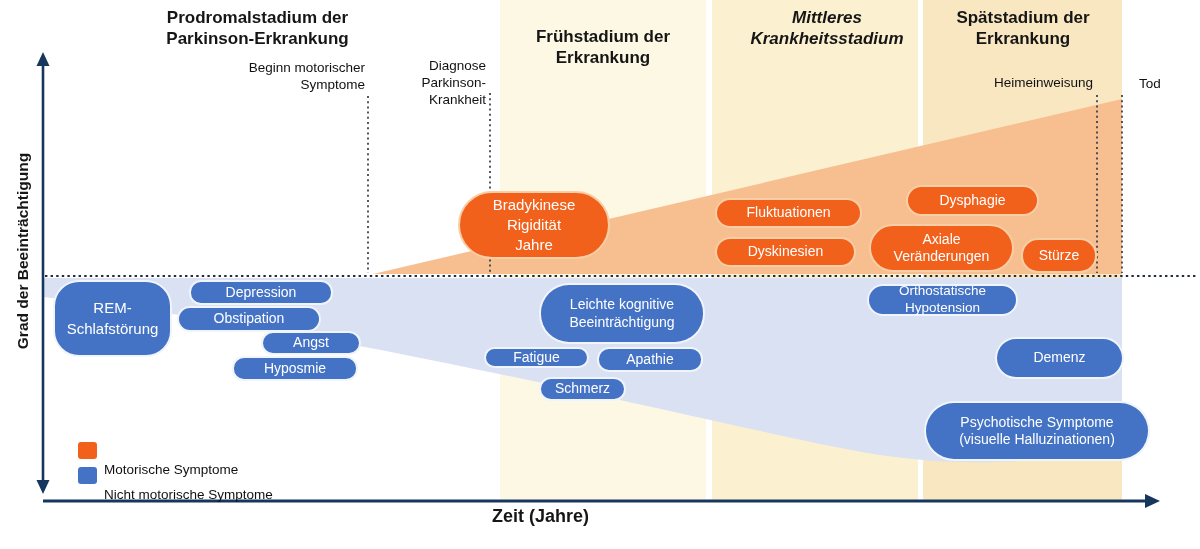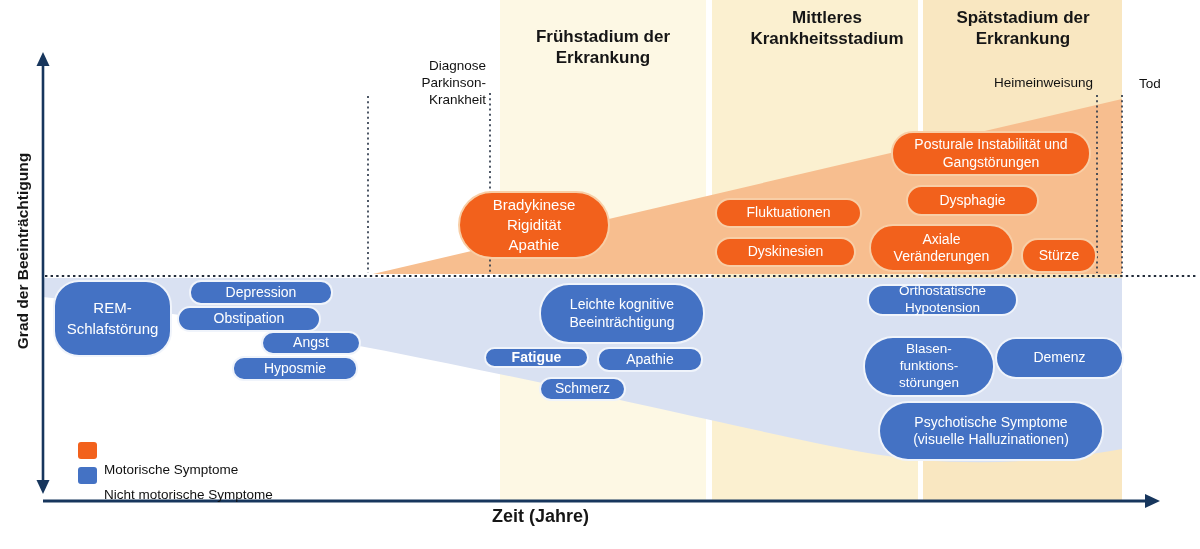--- a/index.html
+++ b/index.html
@@ -77,63 +77,62 @@
     <line x1="45" y1="276" x2="1196" y2="276" stroke="#222C3A" stroke-width="2" stroke-dasharray="2.4 3.2"></line>
 
     <line x1="43" y1="62" x2="43" y2="486" stroke="#17365D" stroke-width="2.6"></line>
     <polygon points="43,52 36.5,66 49.5,66" fill="#17365D"></polygon>
     <polygon points="43,494 36.5,480 49.5,480" fill="#17365D"></polygon>
 
     <line x1="43" y1="501" x2="1148" y2="501" stroke="#17365D" stroke-width="2.8"></line>
     <polygon points="1160,501 1145,494 1145,508" fill="#17365D"></polygon>
   </svg>
 
+  <div class="abs stage-heading pre" style="left:120px;top:7px;width:275px;">Prodromalstadium der
+Parkinson-Erkrankung</div>
   <div class="abs stage-heading pre" style="left:500px;top:7px;width:206px;margin-top:19px;">Frühstadium der
 Erkrankung</div>
-  <div class="abs stage-heading pre" style="left:712px;top:7px;width:230px;">Mittleres
+  <div class="abs stage-heading pre" style="left:712px;top:7px;width:230px;font-style:italic;">Mittleres
 Krankheitsstadium</div>
   <div class="abs stage-heading pre" style="left:923px;top:7px;width:200px;">Spätstadium der
 Erkrankung</div>
 
+  <div class="abs milestone pre right" style="left:170px;top:59px;width:195px;">Beginn motorischer
+Symptome</div>
   <div class="abs milestone pre right" style="left:386px;top:57px;width:100px;">Diagnose
 Parkinson-
 Krankheit</div>
   <div class="abs milestone pre right" style="left:950px;top:74px;width:143px;">Heimeinweisung</div>
   <div class="abs milestone pre" style="left:1128px;top:75px;width:44px;text-align:center;">Tod</div>
 
   <div class="pill orange lg pre" style="left:458px;top:191px;width:152px;height:68px;border-radius:34px;">Bradykinese
 Rigidität
-Apathie</div>
+Jahre</div>
   <div class="pill orange" style="left:715px;top:198px;width:147px;height:30px;border-radius:15px;">Fluktuationen</div>
   <div class="pill orange" style="left:715px;top:237px;width:141px;height:30px;border-radius:15px;">Dyskinesien</div>
-  <div class="pill orange pre" style="left:891px;top:131px;width:200px;height:45px;border-radius:22px;">Posturale Instabilität und
-Gangstörungen</div>
   <div class="pill orange" style="left:906px;top:185px;width:133px;height:31px;border-radius:16px;">Dysphagie</div>
   <div class="pill orange pre" style="left:869px;top:224px;width:145px;height:48px;border-radius:24px;">Axiale
 Veränderungen</div>
   <div class="pill orange" style="left:1021px;top:238px;width:76px;height:35px;border-radius:17px;">Stürze</div>
 
   <div class="pill blue lg pre" style="left:53px;top:280px;width:119px;height:77px;border-radius:26px;">REM-
 Schlafstörung</div>
   <div class="pill blue" style="left:189px;top:280px;width:144px;height:25px;border-radius:12px;">Depression</div>
   <div class="pill blue" style="left:177px;top:306px;width:144px;height:26px;border-radius:13px;">Obstipation</div>
   <div class="pill blue" style="left:261px;top:331px;width:100px;height:24px;border-radius:12px;">Angst</div>
   <div class="pill blue" style="left:232px;top:356px;width:126px;height:25px;border-radius:12px;">Hyposmie</div>
   <div class="pill blue pre" style="left:539px;top:283px;width:166px;height:61px;border-radius:30px;">Leichte kognitive
 Beeinträchtigung</div>
-  <div class="pill blue" style="left:484px;top:347px;width:105px;height:21px;border-radius:12px;font-weight:bold;">Fatigue</div>
+  <div class="pill blue" style="left:484px;top:347px;width:105px;height:21px;border-radius:12px;">Fatigue</div>
   <div class="pill blue" style="left:597px;top:347px;width:106px;height:25px;border-radius:12px;">Apathie</div>
   <div class="pill blue" style="left:539px;top:377px;width:87px;height:24px;border-radius:12px;">Schmerz</div>
   <div class="pill blue sm pre" style="left:867px;top:284px;width:151px;height:32px;border-radius:21px;text-align:center;">Orthostatische
 Hypotension</div>
-  <div class="pill blue sm pre" style="left:863px;top:336px;width:132px;height:61px;border-radius:30px;">Blasen-
-funktions-
-störungen</div>
   <div class="pill blue" style="left:995px;top:337px;width:129px;height:42px;border-radius:21px;">Demenz</div>
-  <div class="pill blue pre" style="left:878px;top:401px;width:226px;height:60px;border-radius:30px;">Psychotische Symptome
+  <div class="pill blue pre" style="left:924px;top:401px;width:226px;height:60px;border-radius:30px;">Psychotische Symptome
 (visuelle Halluzinationen)</div>
 
   <div class="y-axis-label">Grad der Beeinträchtigung</div>
   <div class="x-axis-label">Zeit (Jahre)</div>
 
   <div class="legend-swatch" style="left:78px;top:442px;background:#F2611C;"></div>
   <div class="legend-text" style="left:104px;top:442px;">Motorische Symptome</div>
   <div class="legend-swatch" style="left:78px;top:467px;background:#4472C4;"></div>
   <div class="legend-text" style="left:104px;top:467px;">Nicht motorische Symptome</div>
 

